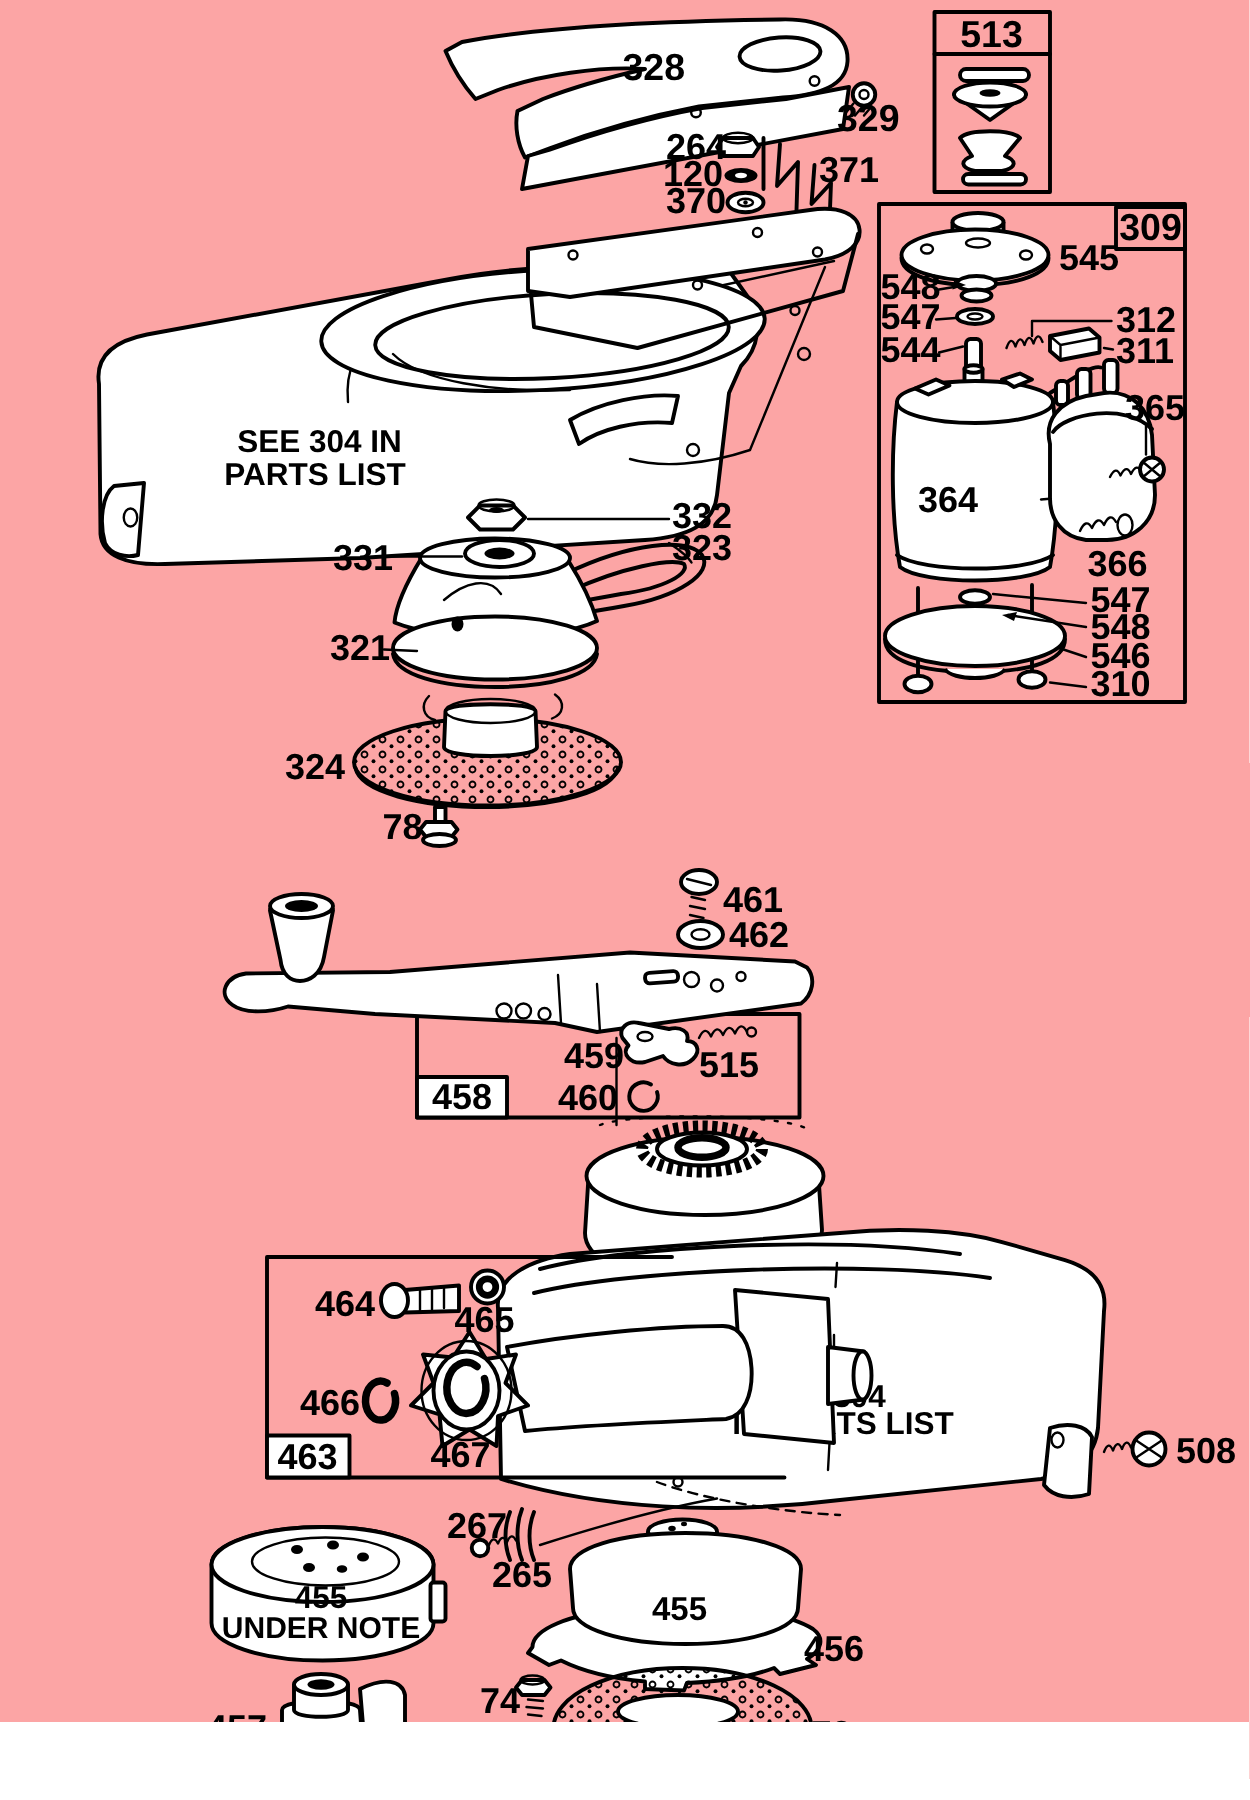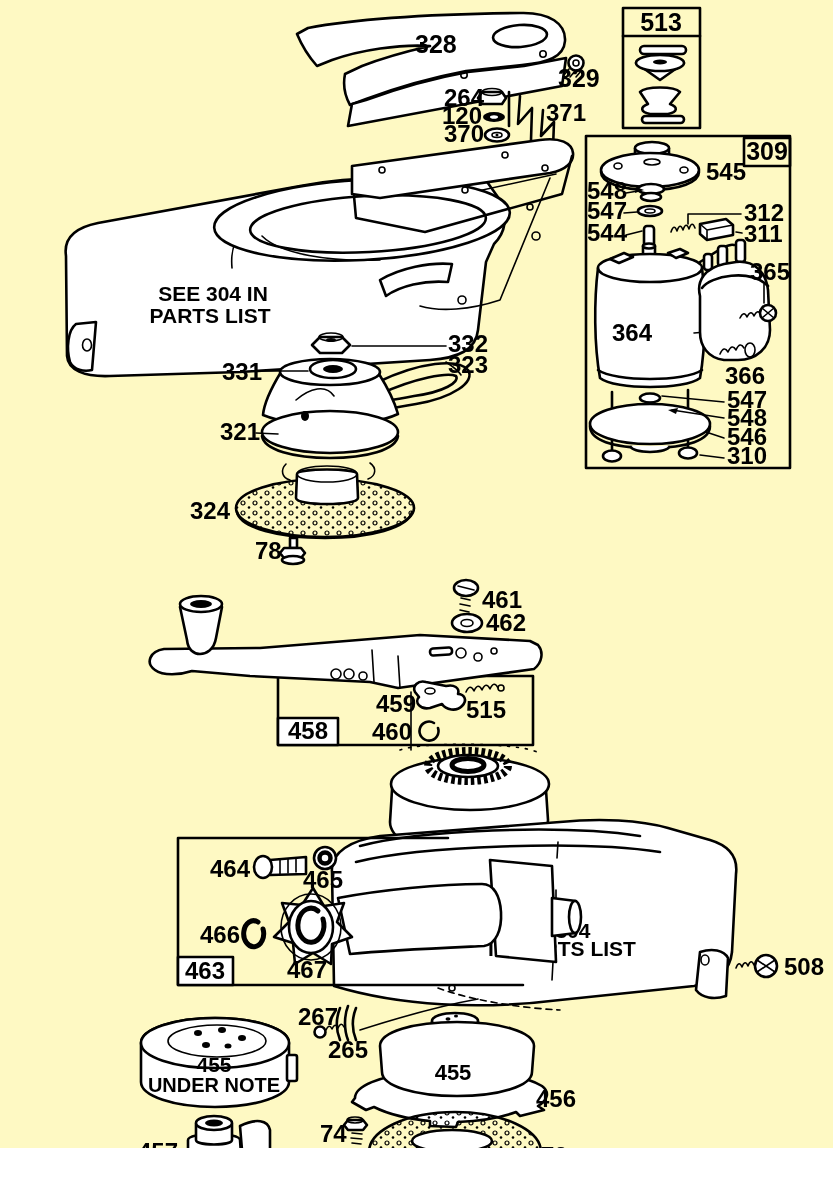--- a/index.html
+++ b/index.html
@@ -1,16 +1,16 @@
 <!DOCTYPE html>
 <html><head>
 <meta charset="utf-8">
 <style>
   html,body{margin:0;padding:0;background:#fff;}
-  .stage{width:833px;height:1148px;position:relative;background:#fef9c3;overflow:hidden;}
+  .stage{width:833px;height:1148px;position:relative;background:#fca5a5;overflow:hidden;}
   svg{display:block;}
   .ln{fill:none;stroke:#000;stroke-width:2.6;stroke-linecap:round;stroke-linejoin:round;}
   .lt{fill:none;stroke:#000;stroke-width:1.6;stroke-linecap:round;stroke-linejoin:round;}
   .fw{fill:#fff;stroke:#000;stroke-width:2.6;stroke-linejoin:round;}
   .fb{fill:#000;stroke:none;}
   .t{font-family:"Liberation Sans", sans-serif;font-weight:700;fill:#000;}
 </style>
 </head>
 <body>
 

